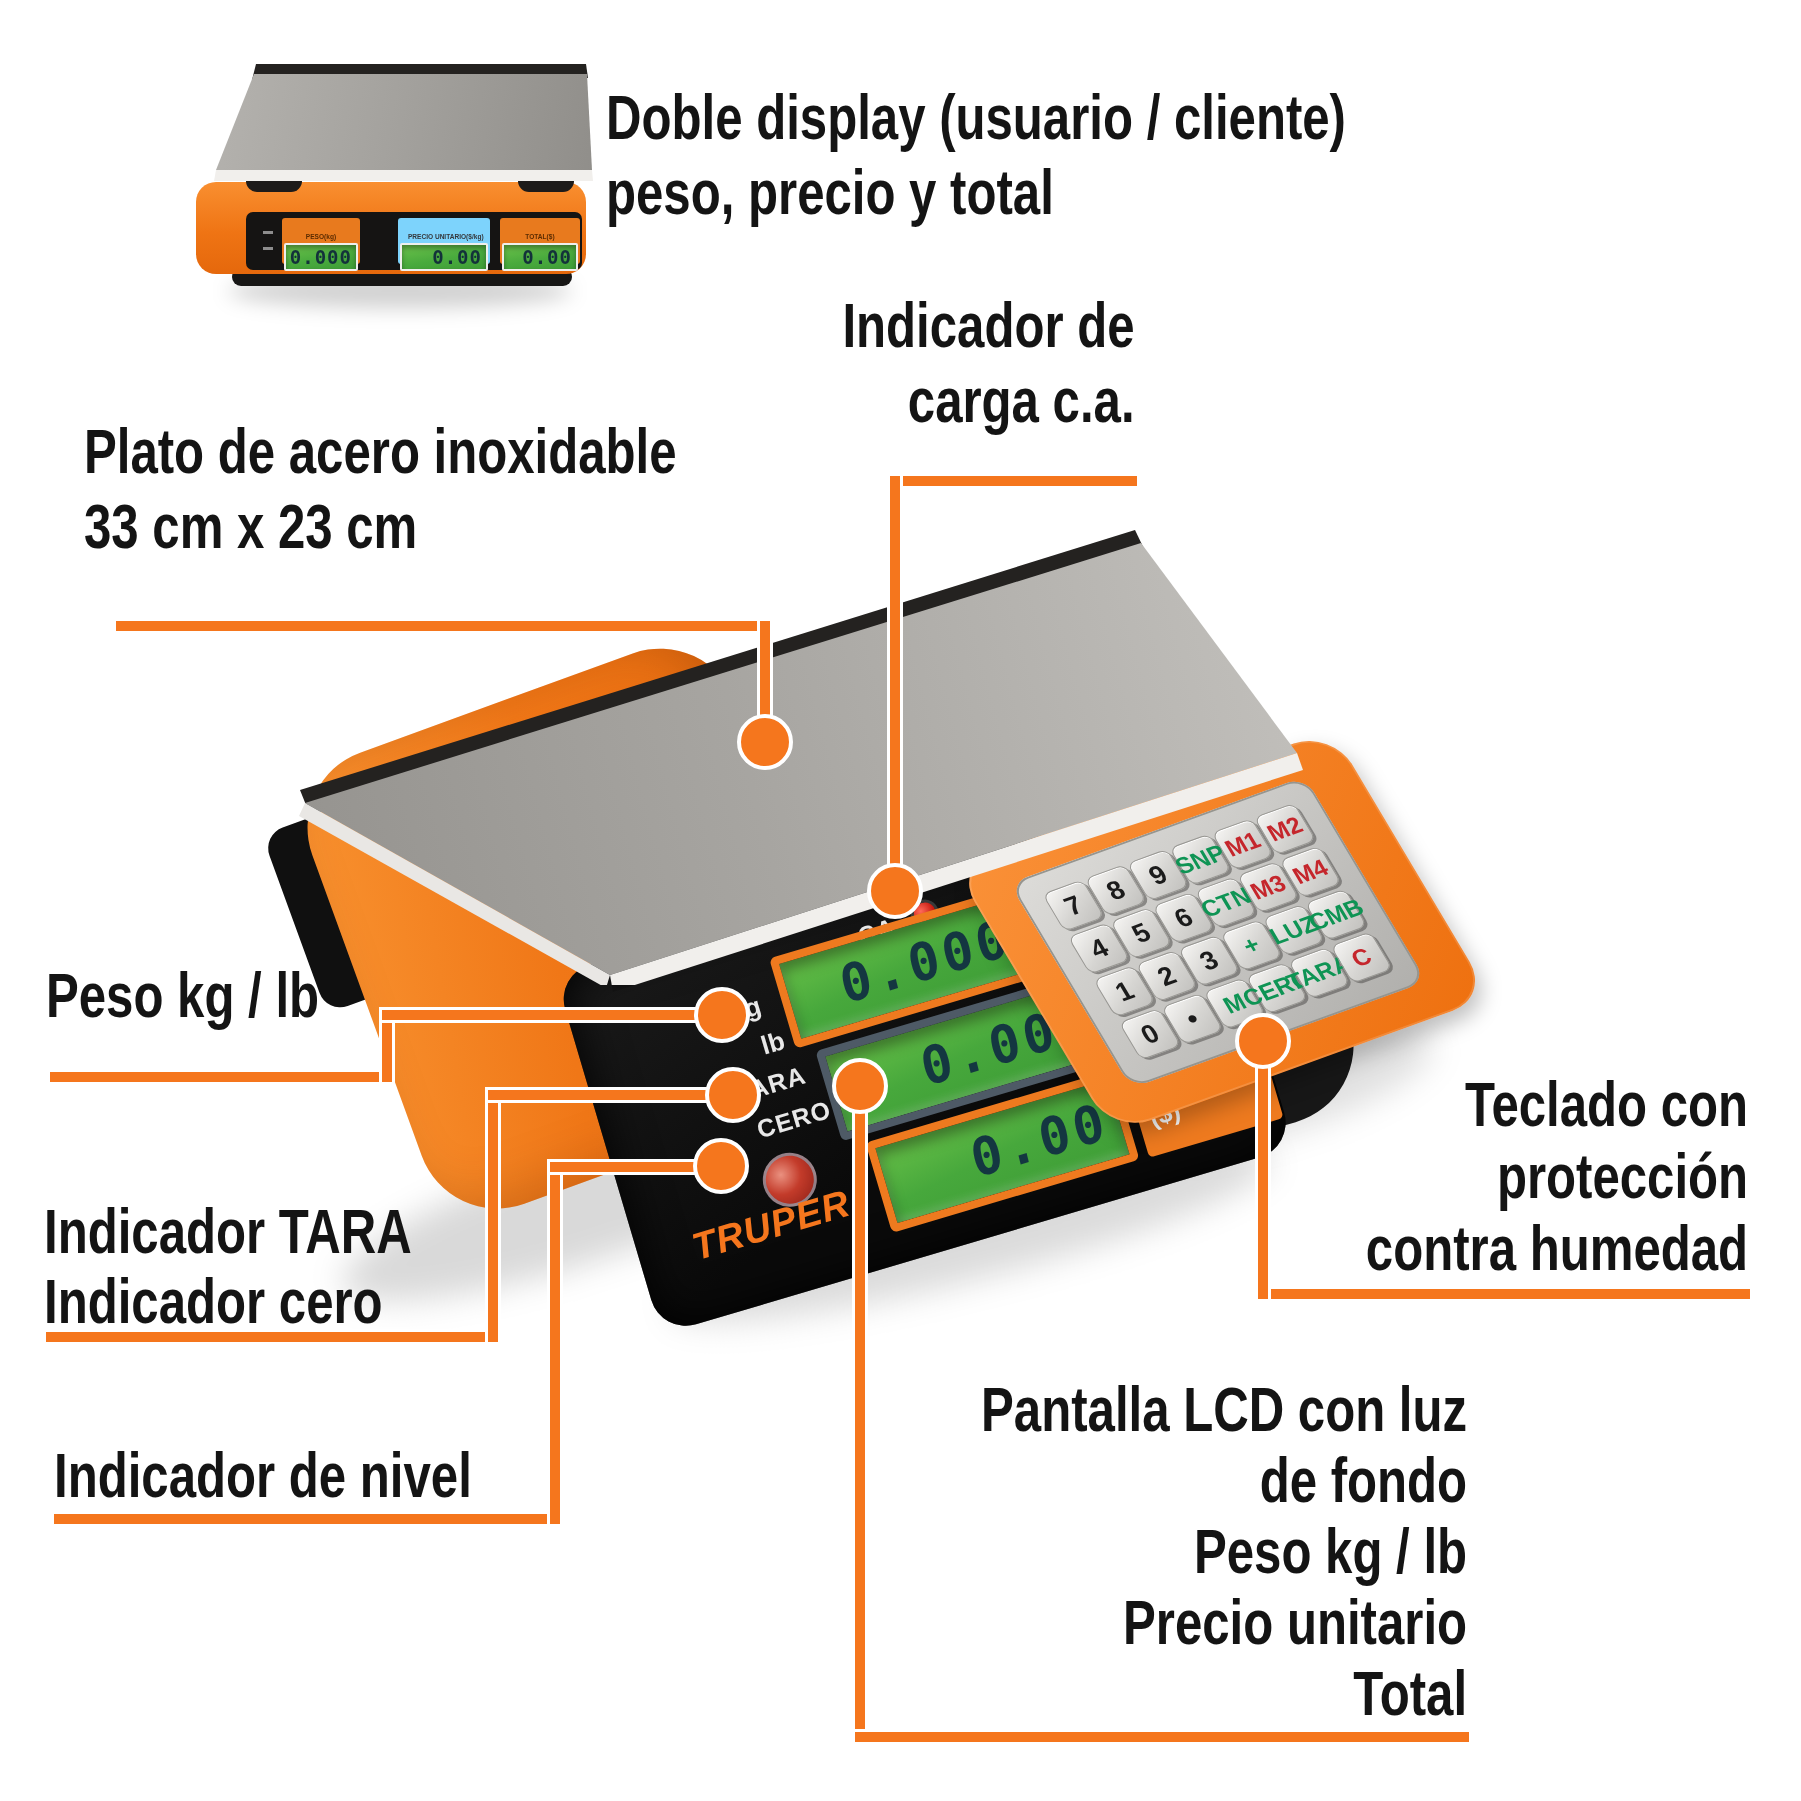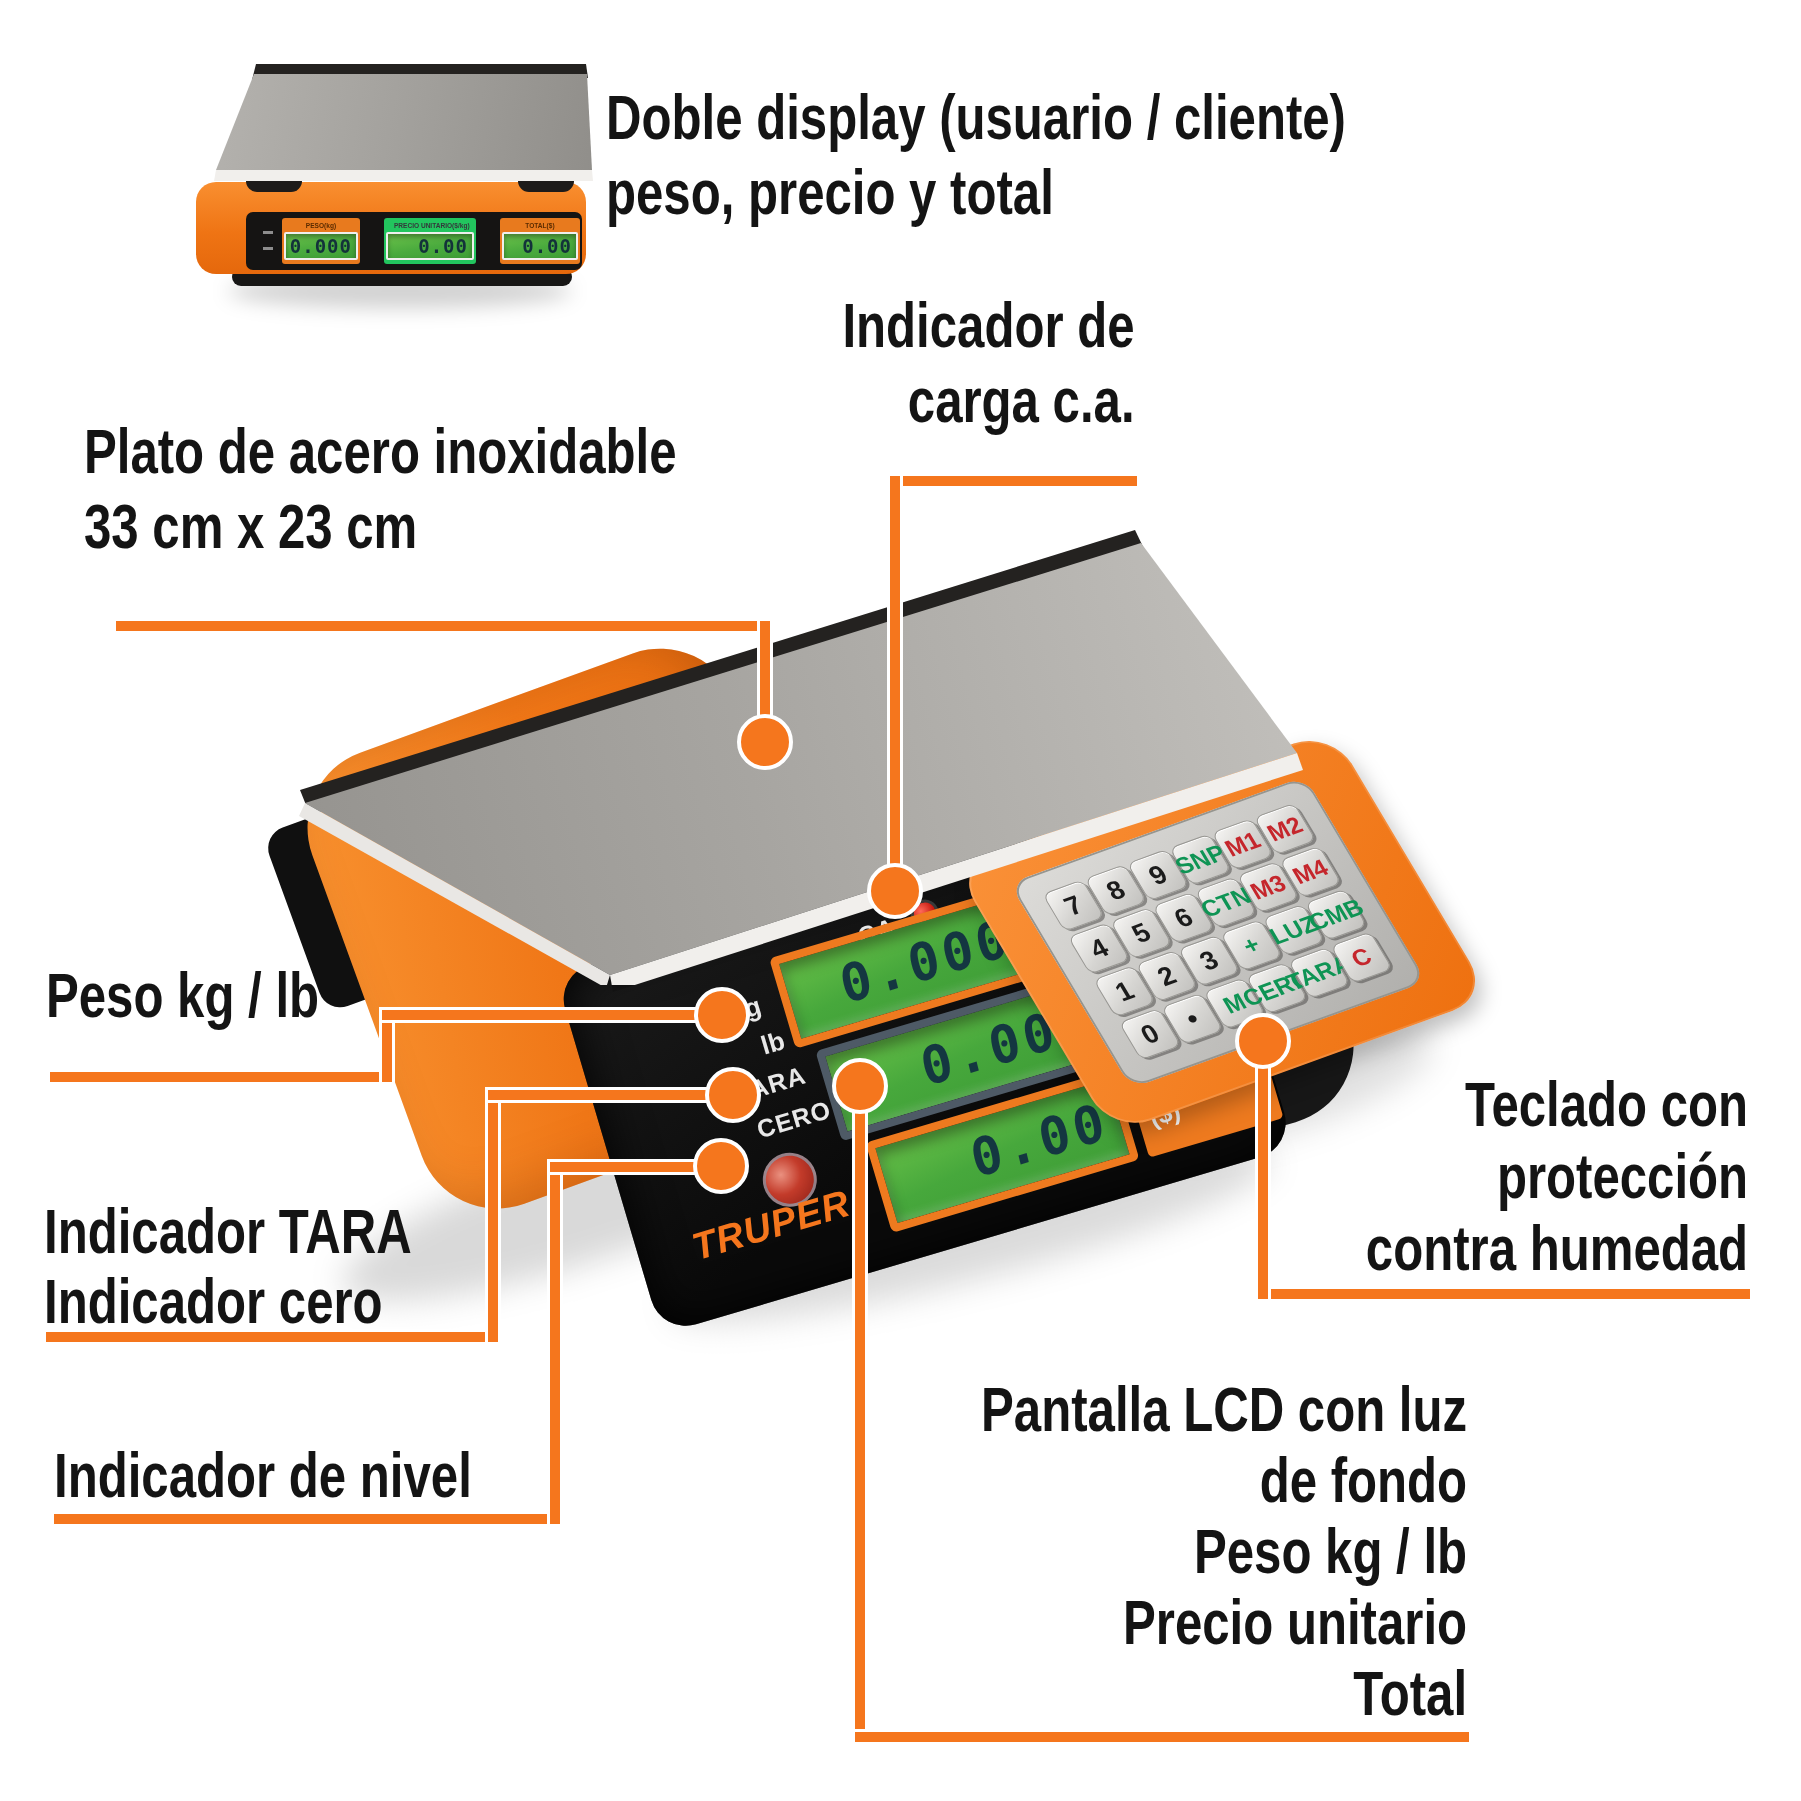--- a/index.html
+++ b/index.html
@@ -31,22 +31,22 @@
       background:linear-gradient(100deg,#b5b3af 0%,#a3a19d 50%,#908e8a 100%);
       clip-path:polygon(46px 16px,379px 16px,384px 112px,8px 112px);}
   .splate .front{position:absolute;inset:0;background:#f1efec;
       clip-path:polygon(8px 112px,384px 112px,385px 123px,6px 123px);}
   .sband{position:absolute;left:246px;top:212px;width:336px;height:58px;border-radius:7px;
          background:#151413;z-index:34;}
   .sbase{position:absolute;left:232px;top:268px;width:340px;height:18px;border-radius:9px;
          background:#171615;z-index:30;}
   .smark{position:absolute;width:10px;height:3px;background:#8d8d8d;z-index:35;}
   .rmod{position:absolute;top:218px;height:46px;border-radius:3px;z-index:35;box-sizing:border-box;
-        padding:2px 2px;}
-  .rmod-orange{background:#e87a1e;} .rmod-silver{background:#22c55e;}
+        padding:13px 2px;}
+  .rmod-orange{background:#e87a1e;} .rmod-silver{background:#7dd3fc;margin-left:14px;}
   .rlabel{height:12px;font-size:8px;font-weight:700;text-align:center;white-space:nowrap;
           transform:scaleX(0.82);transform-origin:50% 0;line-height:12px;}
   .rmod-orange .rlabel{color:#5a2b00;} .rmod-silver .rlabel{color:#34373b;}
   .rlcd{height:28px;border:2px solid #efefed;border-radius:2px;box-sizing:border-box;
         background:linear-gradient(170deg,#6cc24a 0%,#49aa3d 55%,#3f9e37 100%);
         display:flex;align-items:center;justify-content:flex-end;padding-right:4px;
         font-family:"DejaVu Sans Mono",monospace;font-weight:700;font-size:19px;color:#13323a;
         letter-spacing:1px;box-shadow:inset 0 3px 5px rgba(0,0,0,0.35);}
 
   

